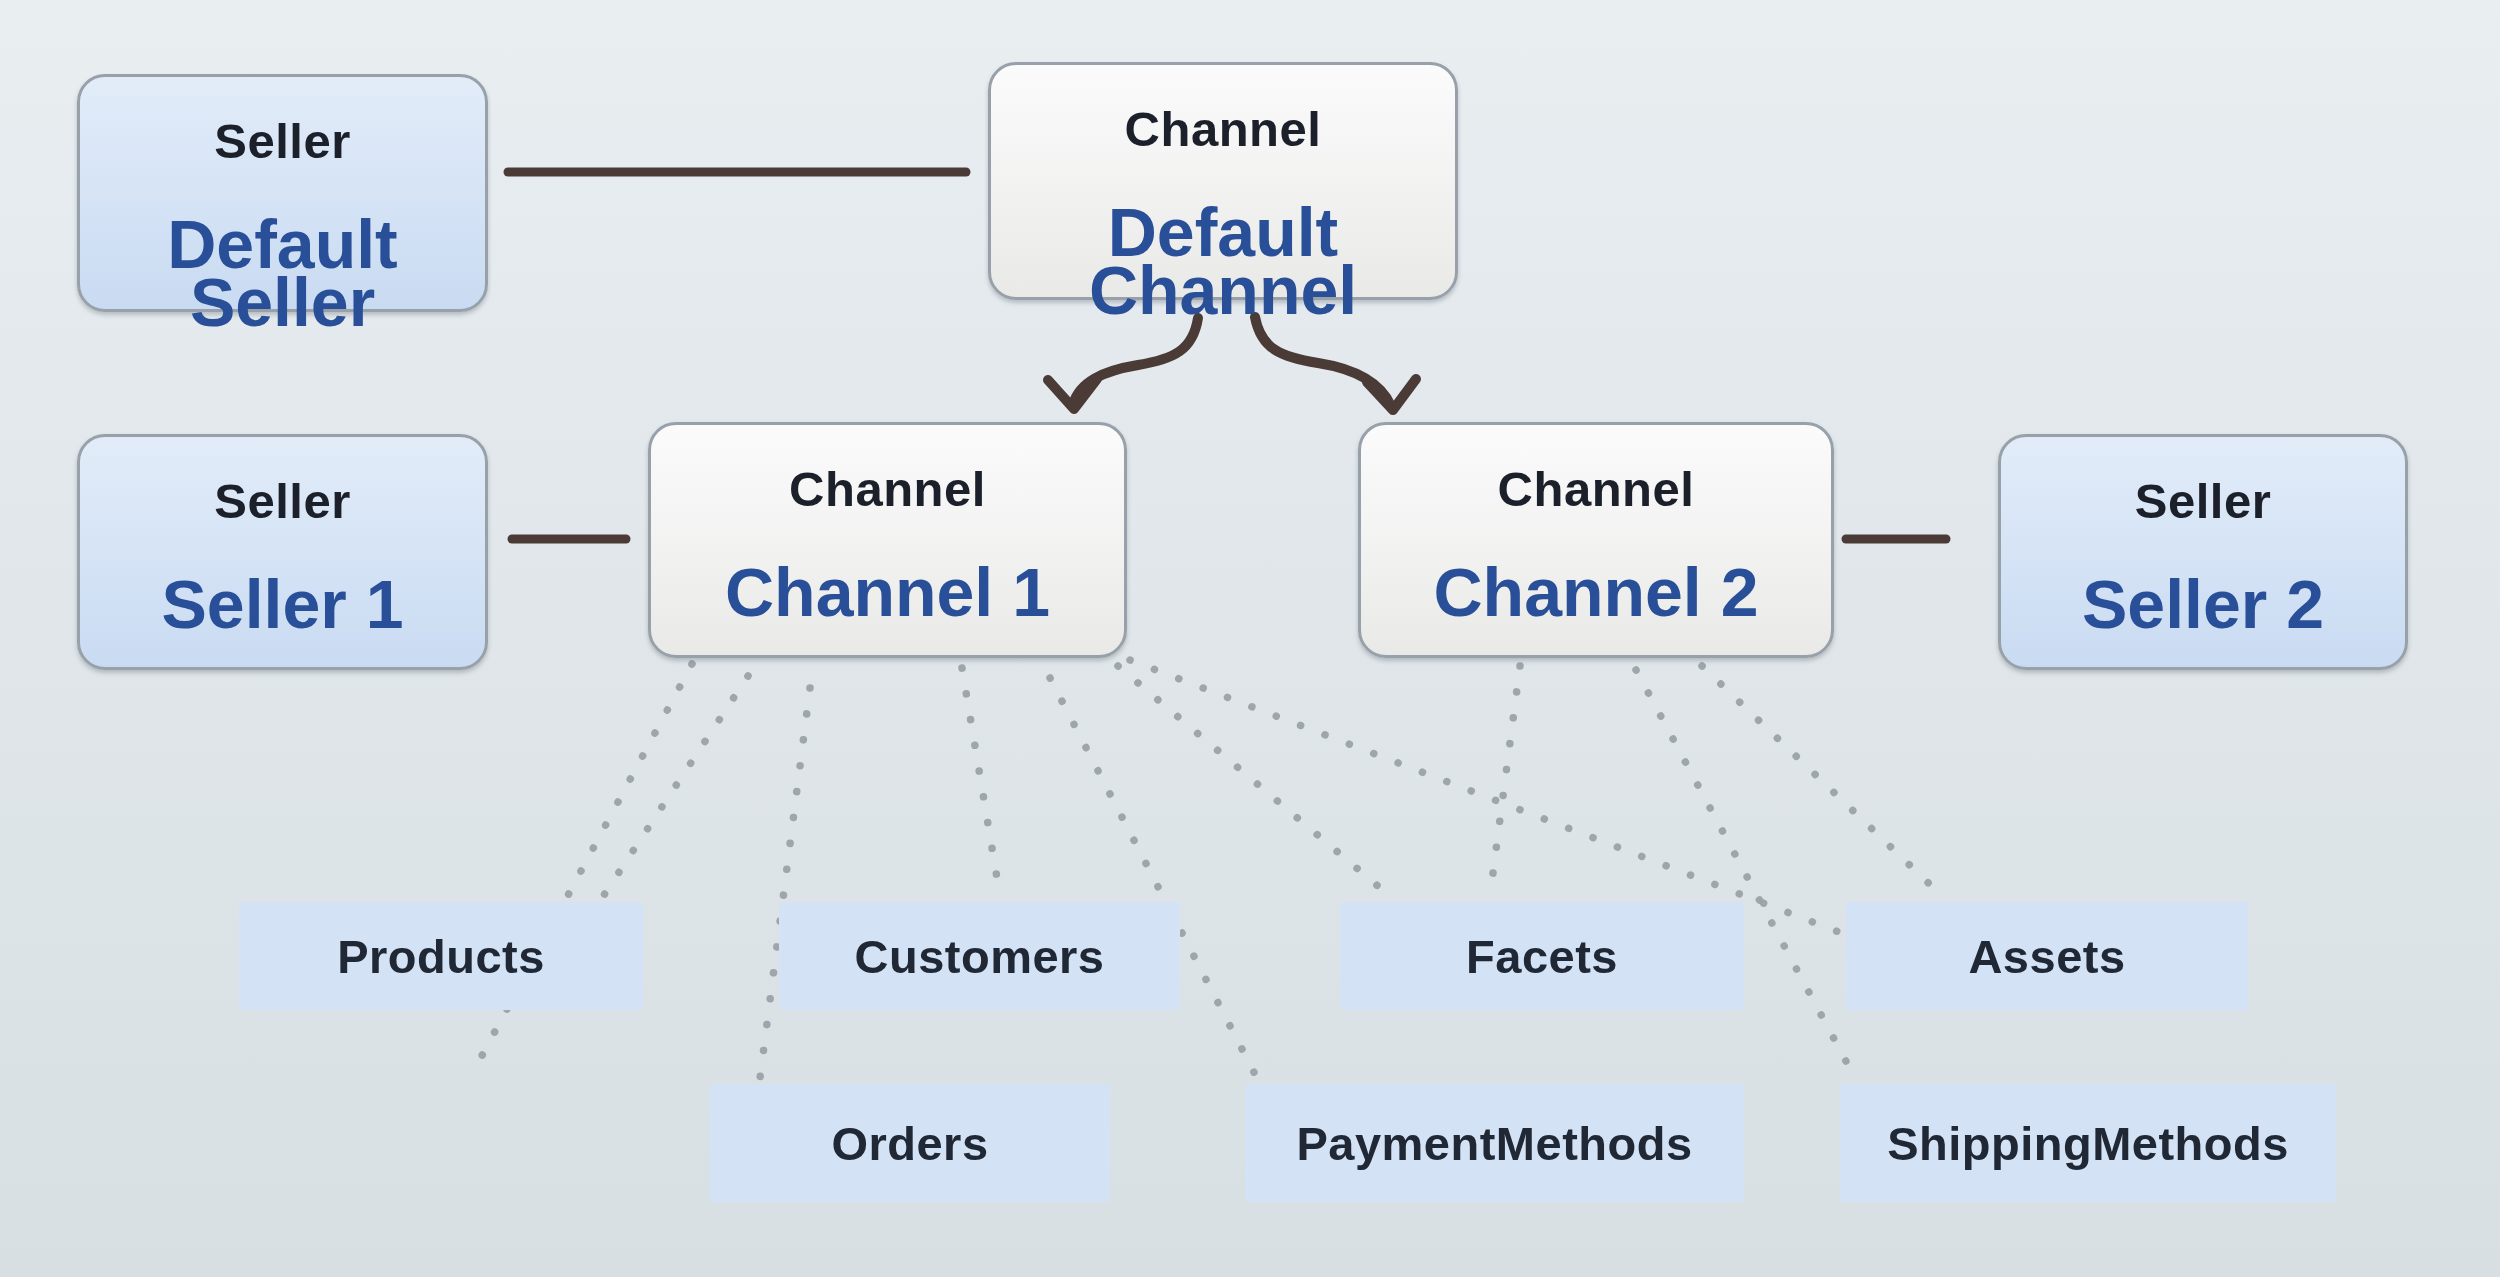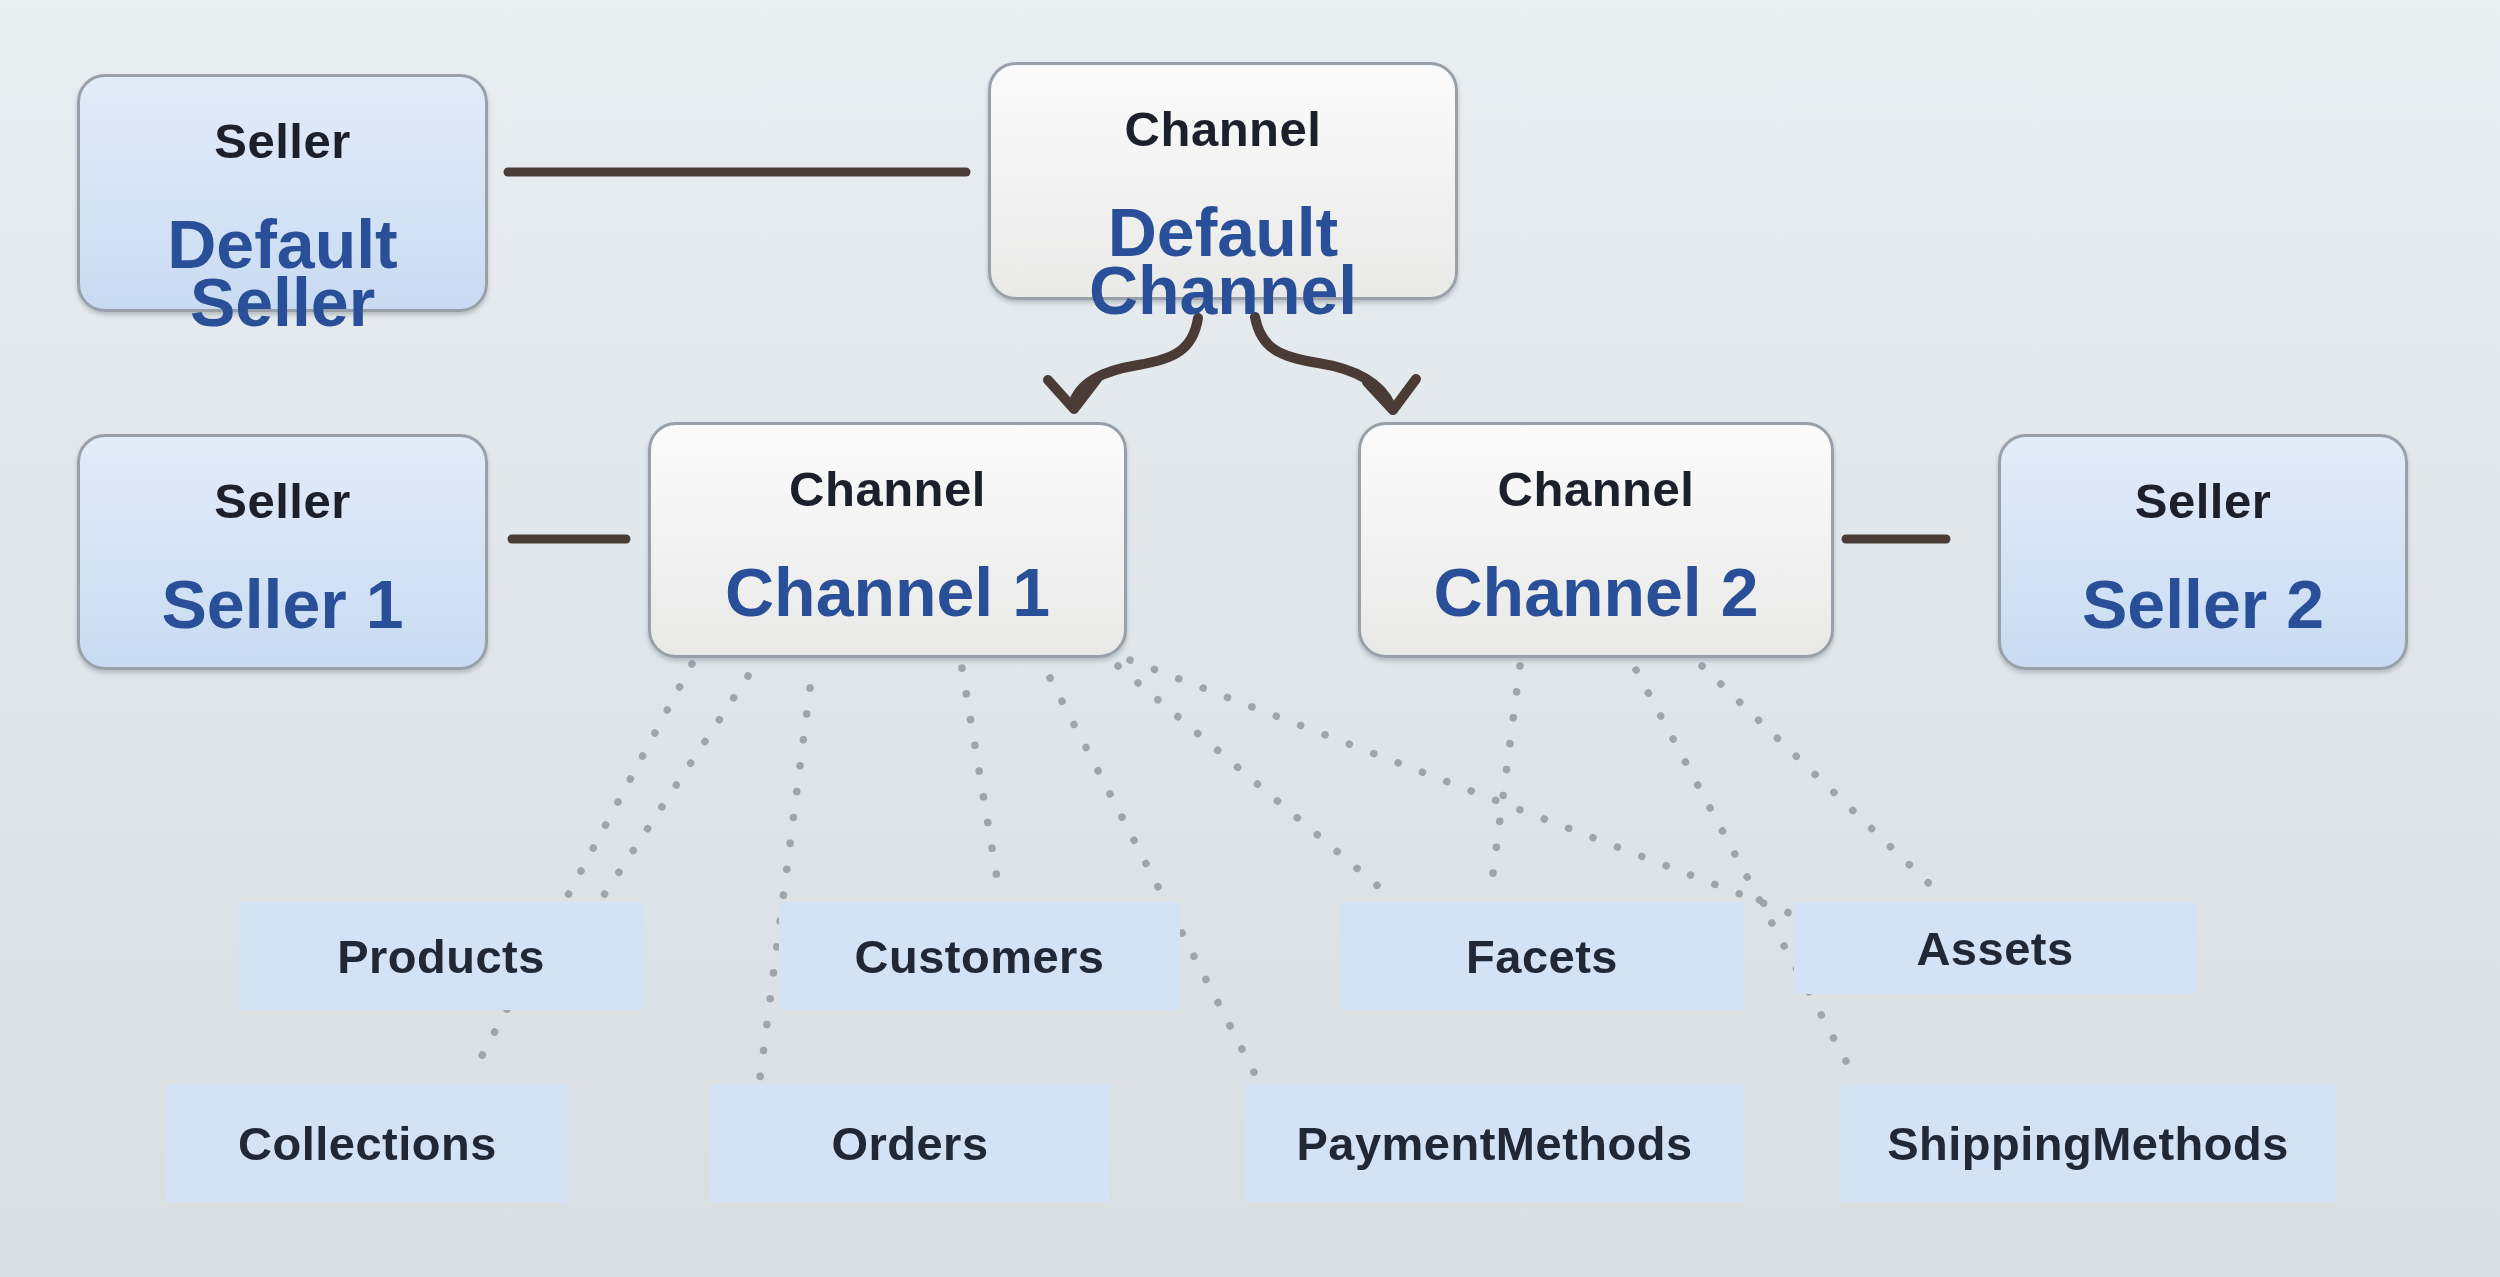--- a/index.html
+++ b/index.html
@@ -88,21 +88,21 @@
   #n-seller-default{left:77px;top:62px;width:411px;height:238px;}
   #n-channel-default{left:988px;top:62px;width:470px;height:238px;}
   #n-seller-1{left:77px;top:422px;width:411px;height:236px;}
   #n-channel-1{left:648px;top:422px;width:479px;height:236px;}
   #n-channel-2{left:1358px;top:422px;width:476px;height:236px;}
   #n-seller-2{left:1998px;top:422px;width:410px;height:236px;}
   
   #e-products{left:239px;top:902px;width:404px;height:108px;}
   #e-customers{left:779px;top:902px;width:401px;height:108px;}
   #e-facets{left:1340px;top:902px;width:404px;height:108px;}
-  #e-assets{left:1794px;top:902px;width:402px;height:92px;}
+  #e-assets{left:1846px;top:902px;width:402px;height:108px;}
   #e-collections{left:166px;top:1084px;width:403px;height:118px;}
   #e-orders{left:710px;top:1084px;width:400px;height:118px;}
   #e-payment-methods{left:1245px;top:1084px;width:499px;height:118px;}
   #e-shipping-methods{left:1840px;top:1084px;width:496px;height:118px;}
 </style>
 </head>
 <body>
 
 <div class="stage">
 
@@ -168,23 +168,20 @@
   </div>
   <div class="entity" id="e-customers">
     <span class="entity-label">Customers</span>
   </div>
   <div class="entity" id="e-facets">
     <span class="entity-label">Facets</span>
   </div>
   <div class="entity" id="e-assets">
     <span class="entity-label">Assets</span>
   </div>
-  <div class="entity" id="e-collections">
-    <span class="entity-label">Collections</span>
-  </div>
   <div class="entity" id="e-orders">
     <span class="entity-label">Orders</span>
   </div>
   <div class="entity" id="e-payment-methods">
     <span class="entity-label">PaymentMethods</span>
   </div>
   <div class="entity" id="e-shipping-methods">
     <span class="entity-label">ShippingMethods</span>
   </div>
 

